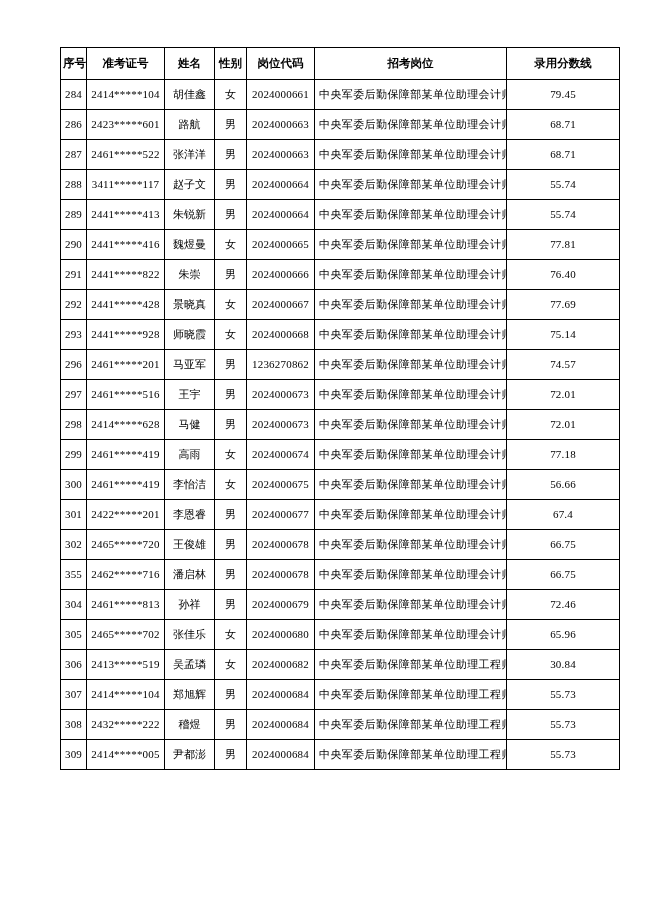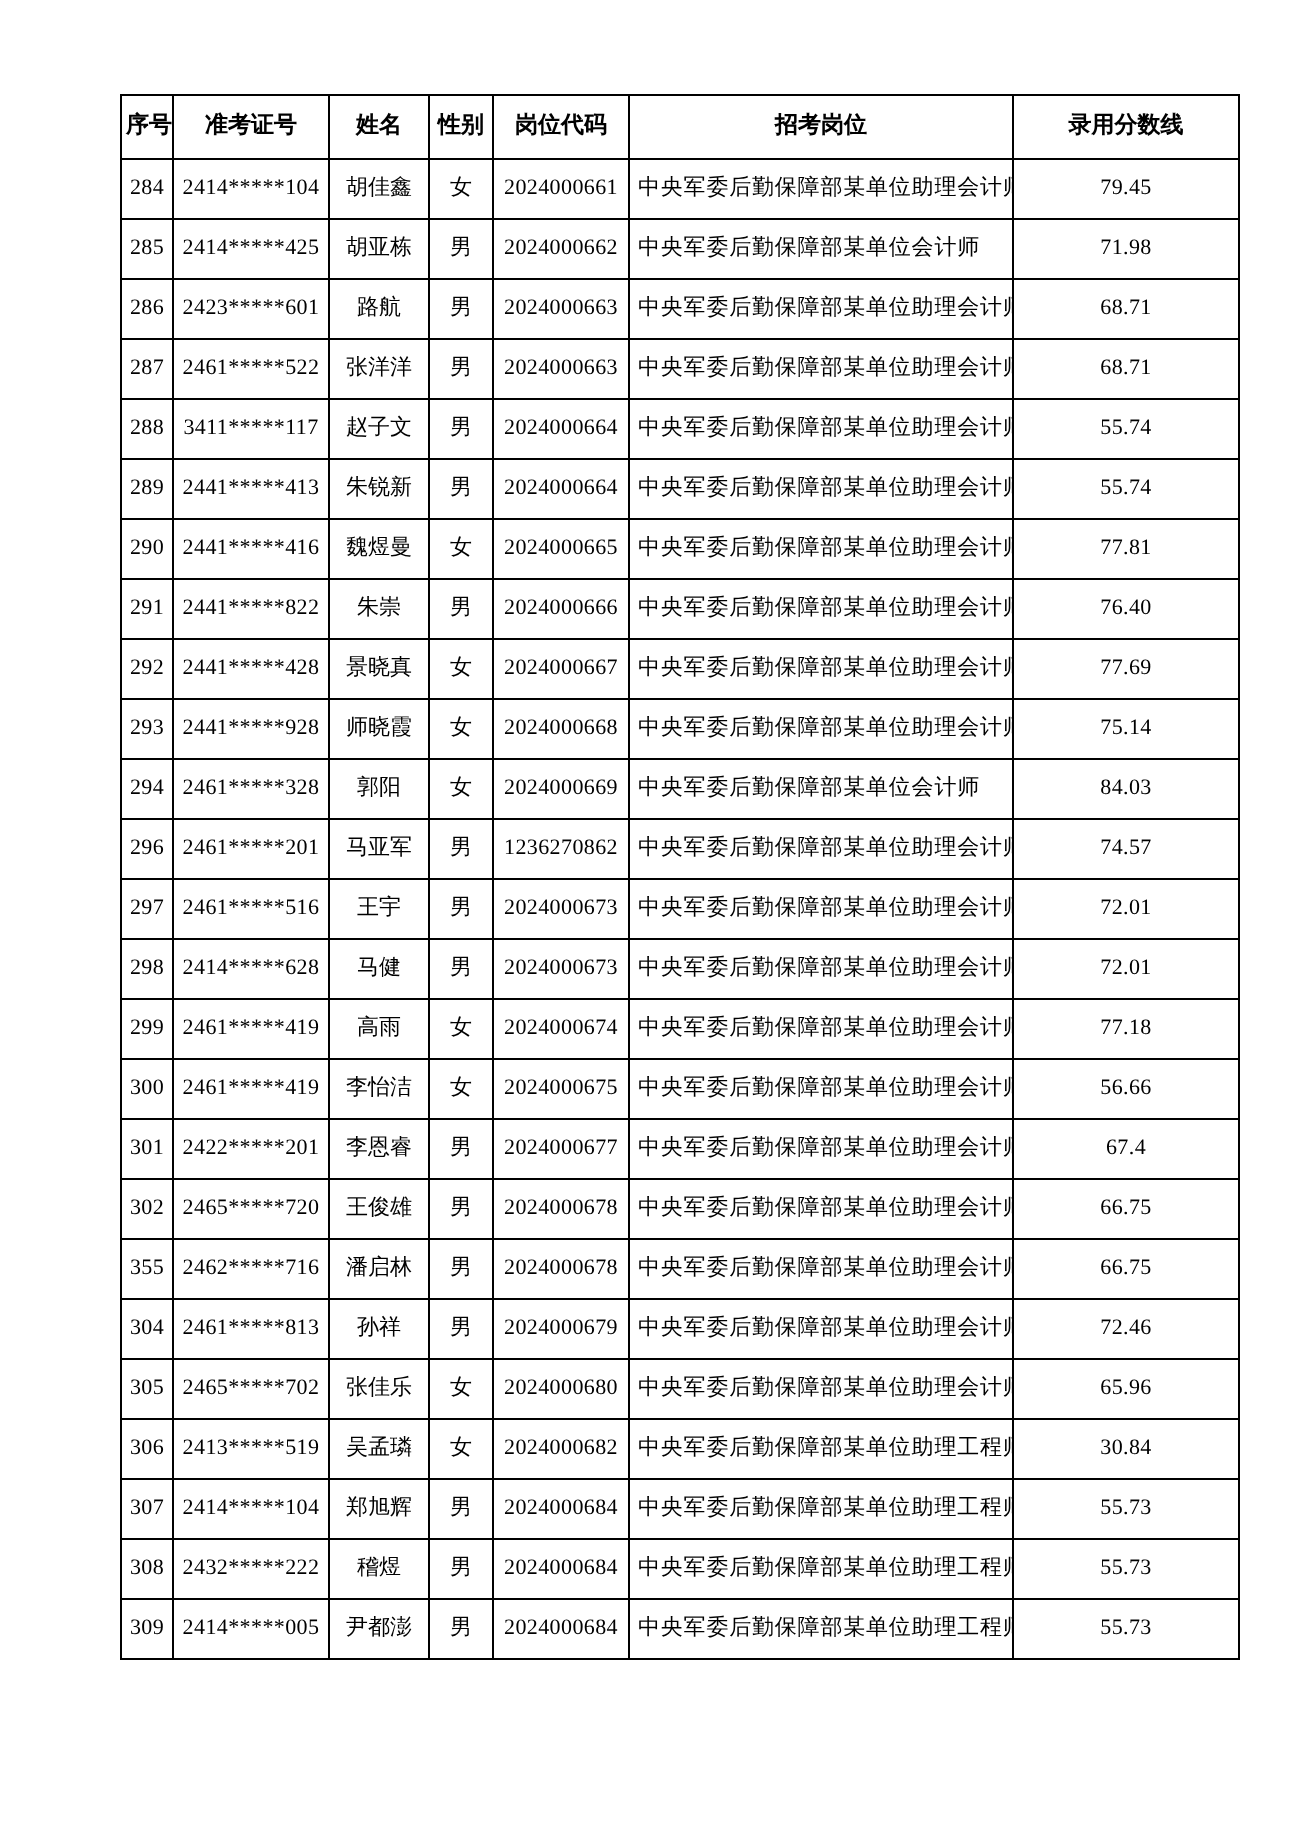--- a/index.html
+++ b/index.html
@@ -91,29 +91,20 @@
         <tr>
           <td class="cell-index">284</td>
           <td class="cell-ticket">2414*****104</td>
           <td class="cell-name">胡佳鑫</td>
           <td class="cell-gender">女</td>
           <td class="cell-code">2024000661</td>
           <td class="cell-job">中央军委后勤保障部某单位助理会计师</td>
           <td class="cell-score">79.45</td>
         </tr>
         <tr>
-          <td class="cell-index">285</td>
-          <td class="cell-ticket">2414*****425</td>
-          <td class="cell-name">胡亚栋</td>
-          <td class="cell-gender">男</td>
-          <td class="cell-code">2024000662</td>
-          <td class="cell-job">中央军委后勤保障部某单位会计师</td>
-          <td class="cell-score">71.98</td>
-        </tr>
-        <tr>
           <td class="cell-index">286</td>
           <td class="cell-ticket">2423*****601</td>
           <td class="cell-name">路航</td>
           <td class="cell-gender">男</td>
           <td class="cell-code">2024000663</td>
           <td class="cell-job">中央军委后勤保障部某单位助理会计师</td>
           <td class="cell-score">68.71</td>
         </tr>
         <tr>
           <td class="cell-index">287</td>
@@ -170,29 +161,20 @@
           <td class="cell-score">77.69</td>
         </tr>
         <tr>
           <td class="cell-index">293</td>
           <td class="cell-ticket">2441*****928</td>
           <td class="cell-name">师晓霞</td>
           <td class="cell-gender">女</td>
           <td class="cell-code">2024000668</td>
           <td class="cell-job">中央军委后勤保障部某单位助理会计师</td>
           <td class="cell-score">75.14</td>
-        </tr>
-        <tr>
-          <td class="cell-index">294</td>
-          <td class="cell-ticket">2461*****328</td>
-          <td class="cell-name">郭阳</td>
-          <td class="cell-gender">女</td>
-          <td class="cell-code">2024000669</td>
-          <td class="cell-job">中央军委后勤保障部某单位会计师</td>
-          <td class="cell-score">84.03</td>
         </tr>
         <tr>
           <td class="cell-index">296</td>
           <td class="cell-ticket">2461*****201</td>
           <td class="cell-name">马亚军</td>
           <td class="cell-gender">男</td>
           <td class="cell-code">1236270862</td>
           <td class="cell-job">中央军委后勤保障部某单位助理会计师</td>
           <td class="cell-score">74.57</td>
         </tr>

